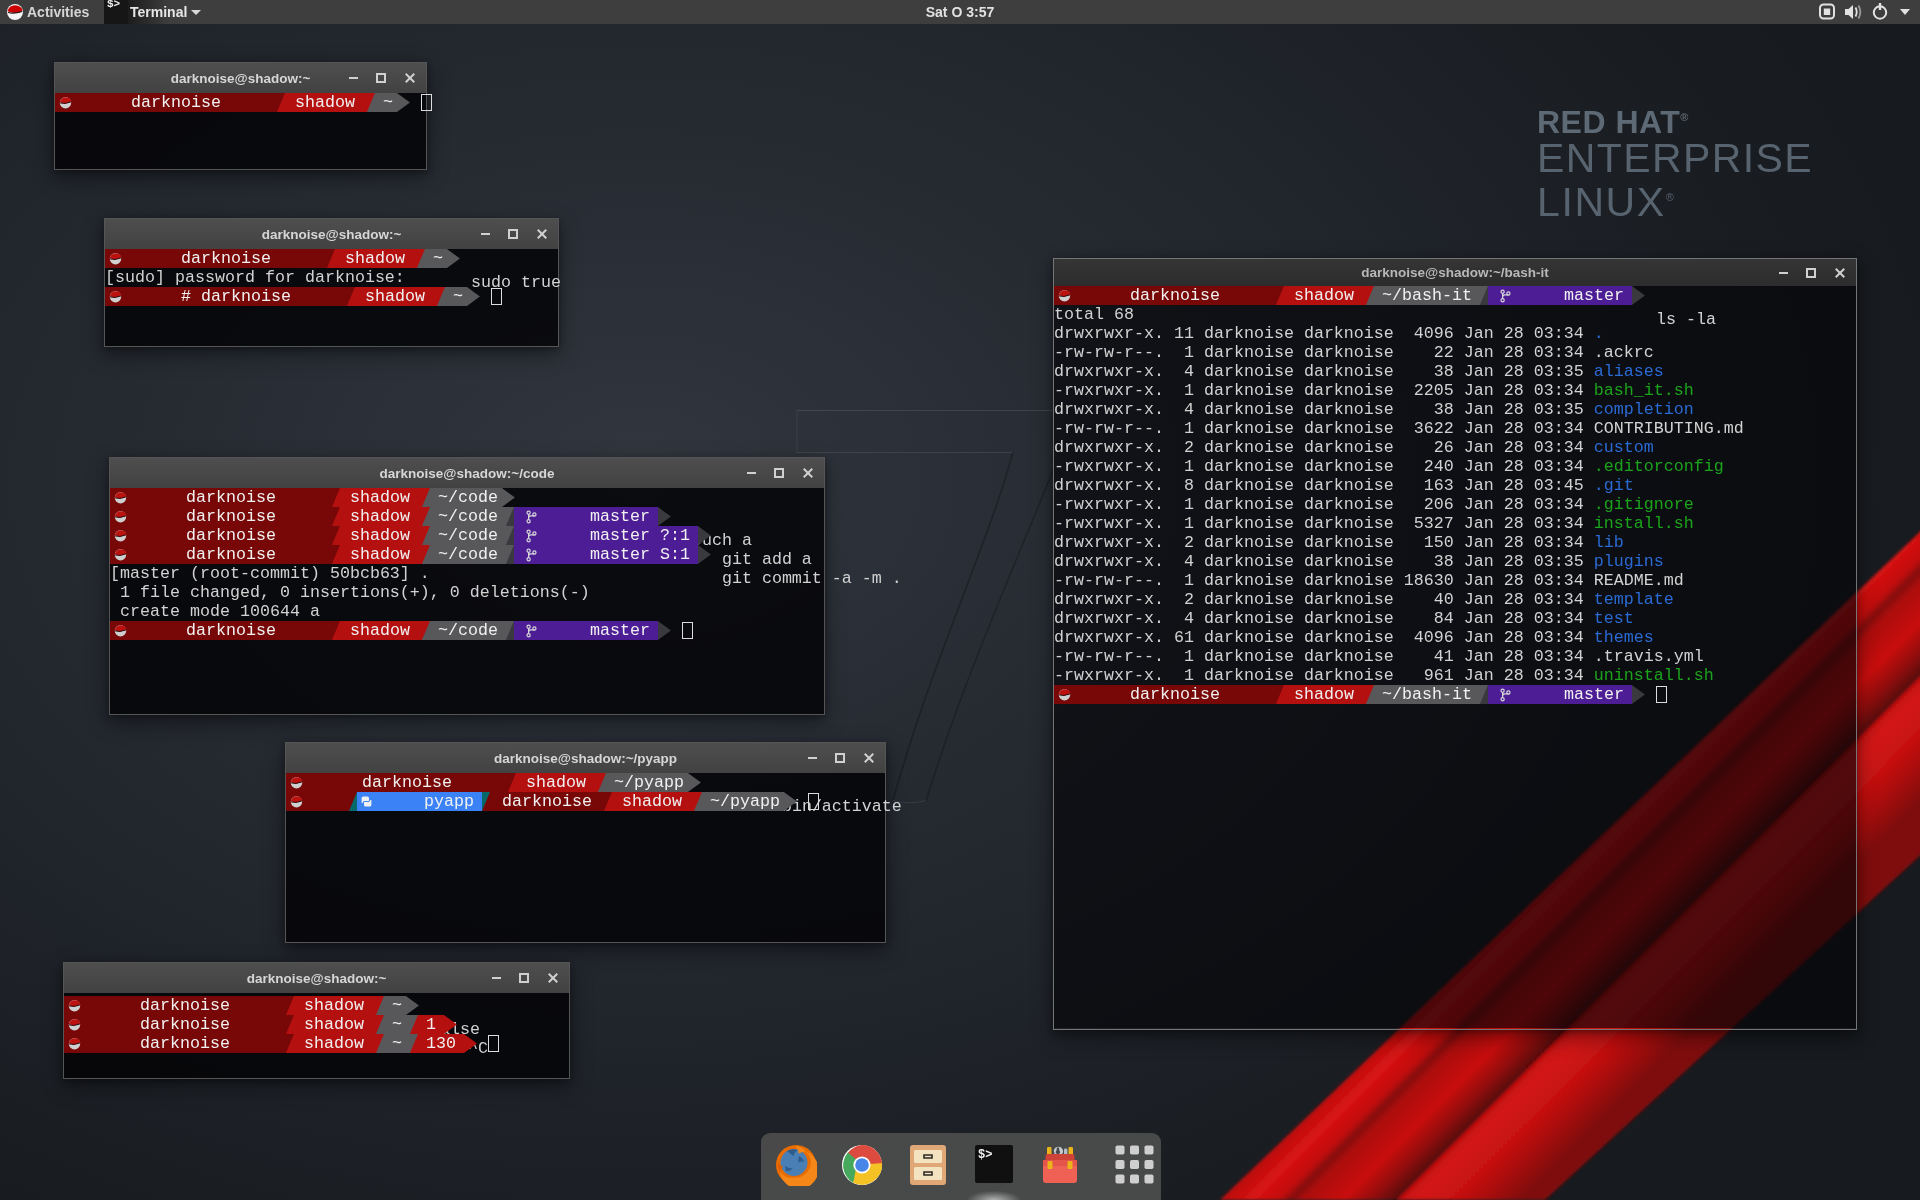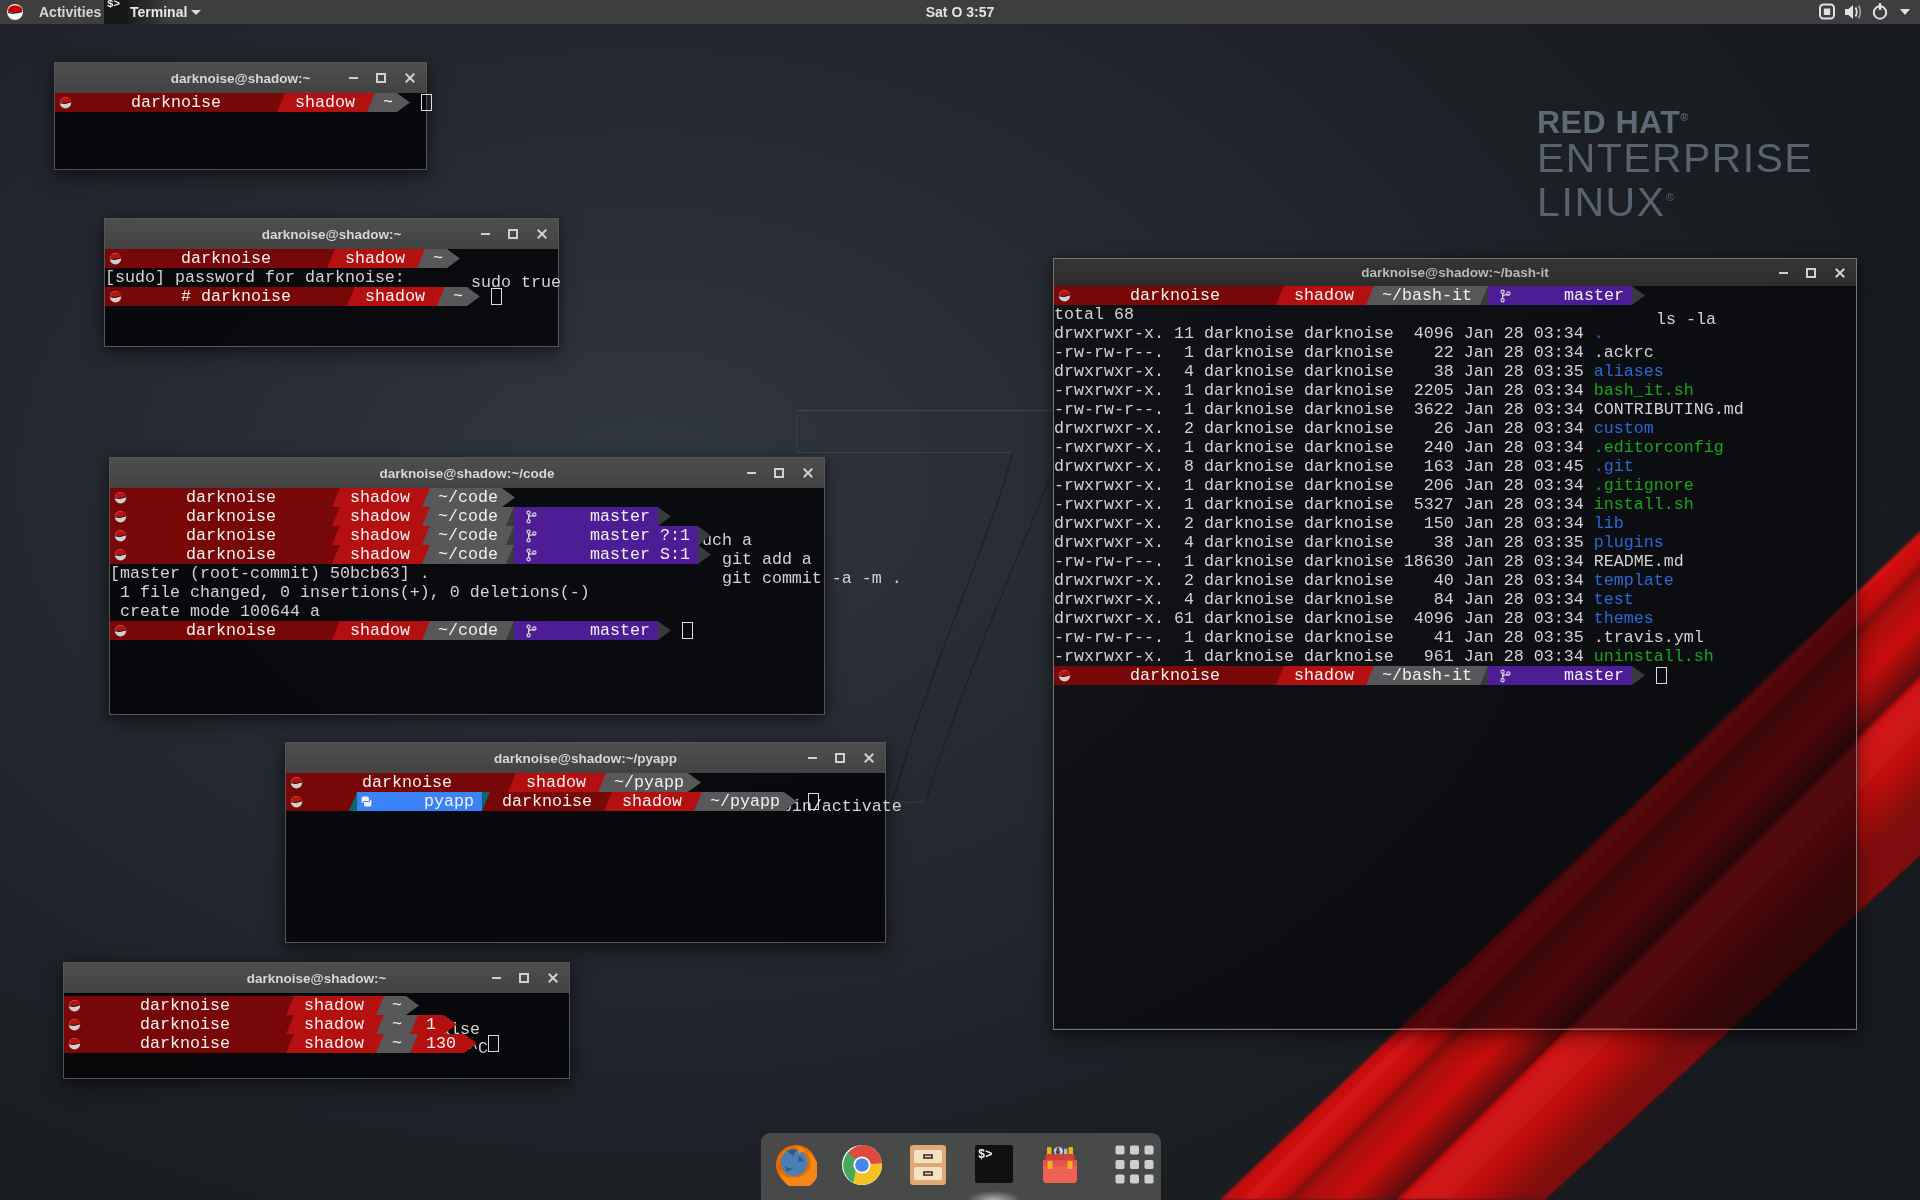--- a/index.html
+++ b/index.html
@@ -6,21 +6,21 @@
 #wall{position:absolute;left:0;top:0;width:1920px;height:1200px;
 background:radial-gradient(1300px 900px at 640px 480px,#31373f 0%,#292e36 28%,#24282f 45%,#20242b 62%,#1b1e23 82%,#171a1e 100%);}
 #wallsvg{position:absolute;left:0;top:0;}
 #logo{position:absolute;left:1537px;top:104px;color:#5d6a76;}
 #logo .l1{font-weight:bold;font-size:32px;letter-spacing:0.5px;}
 #logo .l2{font-size:41px;letter-spacing:1.4px;margin-top:-6px;color:#57636e;}
 #logo .l3{font-size:41px;letter-spacing:1.6px;margin-top:-3px;color:#57636e;}
 #logo sup{font-size:11px;}
 
 #topbar{position:absolute;left:0;top:0;width:1920px;height:24px;background:#3e3e3e;color:#d8d8d8;}
-#activities{position:absolute;left:39px;top:0;height:24px;line-height:24px;font-weight:bold;font-size:14px;color:#d5d5d5;}
+#activities{position:absolute;left:27px;top:0;height:24px;line-height:24px;font-weight:bold;font-size:14px;color:#d5d5d5;}
 #redhat-sm{position:absolute;left:6px;top:3px;}
 #appbtn{position:absolute;left:104px;top:0;height:24px;}
 #appbtn .ic{position:absolute;left:0;top:0;width:24px;height:24px;background:#161616;}
 #appbtn .fade{position:absolute;left:24px;top:0;width:42px;height:24px;background:linear-gradient(to right,rgba(22,22,22,0.85),rgba(22,22,22,0));}
 #appbtn .dollar{position:absolute;left:3px;top:-2px;color:#f0f0f0;font:bold 11px "Liberation Mono",monospace;}
 #appbtn .lbl{position:absolute;left:26px;top:0;height:24px;line-height:24px;font-weight:bold;font-size:14px;color:#e6e6e6;}
 #appbtn .tri{position:absolute;left:87px;top:10px;width:0;height:0;border-left:5px solid transparent;border-right:5px solid transparent;border-top:5px solid #d8d8d8;}
 #clock{position:absolute;left:0;top:0;width:1920px;height:24px;text-align:center;line-height:24px;font-weight:bold;font-size:14px;color:#e2e2e2;}
 #sysicons{position:absolute;right:6px;top:0;height:24px;}
 
@@ -313,33 +313,34 @@
               <circle cx="2.6" cy="11.3" r="1.6"></circle>
               <circle cx="8.4" cy="4.5" r="1.6"></circle>
               <path d="M2.6 4.4 V9.6 M2.6 8.2 Q2.6 6 4.8 5.9 Q8.4 5.7 8.4 6.2"></path>
             </g>
           </svg><span class="mlg">master</span></span><span class="ar"><i style="background:#3a3a3e"></i></span><span class="cmd">ls -la</span></div>
       <div class="txt">total 68</div>
       <div class="txt">drwxrwxr-x. 11 darknoise darknoise  4096 Jan 28 03:34 <span class="blue">.</span></div>
       <div class="txt">-rw-rw-r--.  1 darknoise darknoise    22 Jan 28 03:34 .ackrc</div>
       <div class="txt">drwxrwxr-x.  4 darknoise darknoise    38 Jan 28 03:35 <span class="blue">aliases</span></div>
       <div class="txt">-rwxrwxr-x.  1 darknoise darknoise  2205 Jan 28 03:34 <span class="green">bash_it.sh</span></div>
+      <div class="txt">drwxrwxr-x.  4 darknoise darknoise    38 Jan 28 03:35 <span class="blue">completion</span></div>
       <div class="txt">-rw-rw-r--.  1 darknoise darknoise  3622 Jan 28 03:34 CONTRIBUTING.md</div>
       <div class="txt">drwxrwxr-x.  2 darknoise darknoise    26 Jan 28 03:34 <span class="blue">custom</span></div>
       <div class="txt">-rwxrwxr-x.  1 darknoise darknoise   240 Jan 28 03:34 <span class="green">.editorconfig</span></div>
       <div class="txt">drwxrwxr-x.  8 darknoise darknoise   163 Jan 28 03:45 <span class="blue">.git</span></div>
       <div class="txt">-rwxrwxr-x.  1 darknoise darknoise   206 Jan 28 03:34 <span class="green">.gitignore</span></div>
       <div class="txt">-rwxrwxr-x.  1 darknoise darknoise  5327 Jan 28 03:34 <span class="green">install.sh</span></div>
       <div class="txt">drwxrwxr-x.  2 darknoise darknoise   150 Jan 28 03:34 <span class="blue">lib</span></div>
       <div class="txt">drwxrwxr-x.  4 darknoise darknoise    38 Jan 28 03:35 <span class="blue">plugins</span></div>
       <div class="txt">-rw-rw-r--.  1 darknoise darknoise 18630 Jan 28 03:34 README.md</div>
       <div class="txt">drwxrwxr-x.  2 darknoise darknoise    40 Jan 28 03:34 <span class="blue">template</span></div>
       <div class="txt">drwxrwxr-x.  4 darknoise darknoise    84 Jan 28 03:34 <span class="blue">test</span></div>
       <div class="txt">drwxrwxr-x. 61 darknoise darknoise  4096 Jan 28 03:34 <span class="blue">themes</span></div>
-      <div class="txt">-rw-rw-r--.  1 darknoise darknoise    41 Jan 28 03:35 .travis.yml</div>
+      <div class="txt">-rw-rw-r--.  1 darknoise darknoise    41 Jan 28 03:34 .travis.yml</div>
       <div class="txt">-rwxrwxr-x.  1 darknoise darknoise   961 Jan 28 03:34 <span class="green">uninstall.sh</span></div>
       <div class="row"><span class="sg sdark"><svg class="hat" width="13" height="13" viewBox="0 0 13 13">
             <circle cx="6.5" cy="6.8" r="5.7" fill="#cfcfcf"></circle>
             <path d="M0.8 6 Q2.4 1.2 6.6 1.3 Q11.1 1.5 12.1 4.5 L12.2 5.6 Q8.6 7.7 4.9 7.2 Q1.9 6.8 0.8 6Z" fill="#bb110f"></path>
             <path d="M1 6.9 Q5.6 8.6 12 5.9" stroke="#2c080a" stroke-width="1" fill="none"></path>
           </svg><span class="mlt">darknoise</span><span style="width:12px"></span></span><span class="sp" style="background:#b51010"><i style="background:#780808"></i></span><span class="sg sbright" style="padding:0 12px 0 10px">shadow</span><span class="sp" style="background:#58585a"><i style="background:#b51010"></i></span><span class="sg sgray" style="padding:0 8px">~/bash-it</span><span class="sp" style="background:#3a3a3e"><i style="background:#58585a"></i></span><span class="sg sgit" style="padding:0 8px 0 12px"><svg width="11" height="14" viewBox="0 0 11 14" style="flex:none">
             <g fill="none" stroke="#d8d8d8" stroke-width="1.2">
               <circle cx="2.6" cy="2.7" r="1.6"></circle>
               <circle cx="2.6" cy="11.3" r="1.6"></circle>
               <circle cx="8.4" cy="4.5" r="1.6"></circle>

